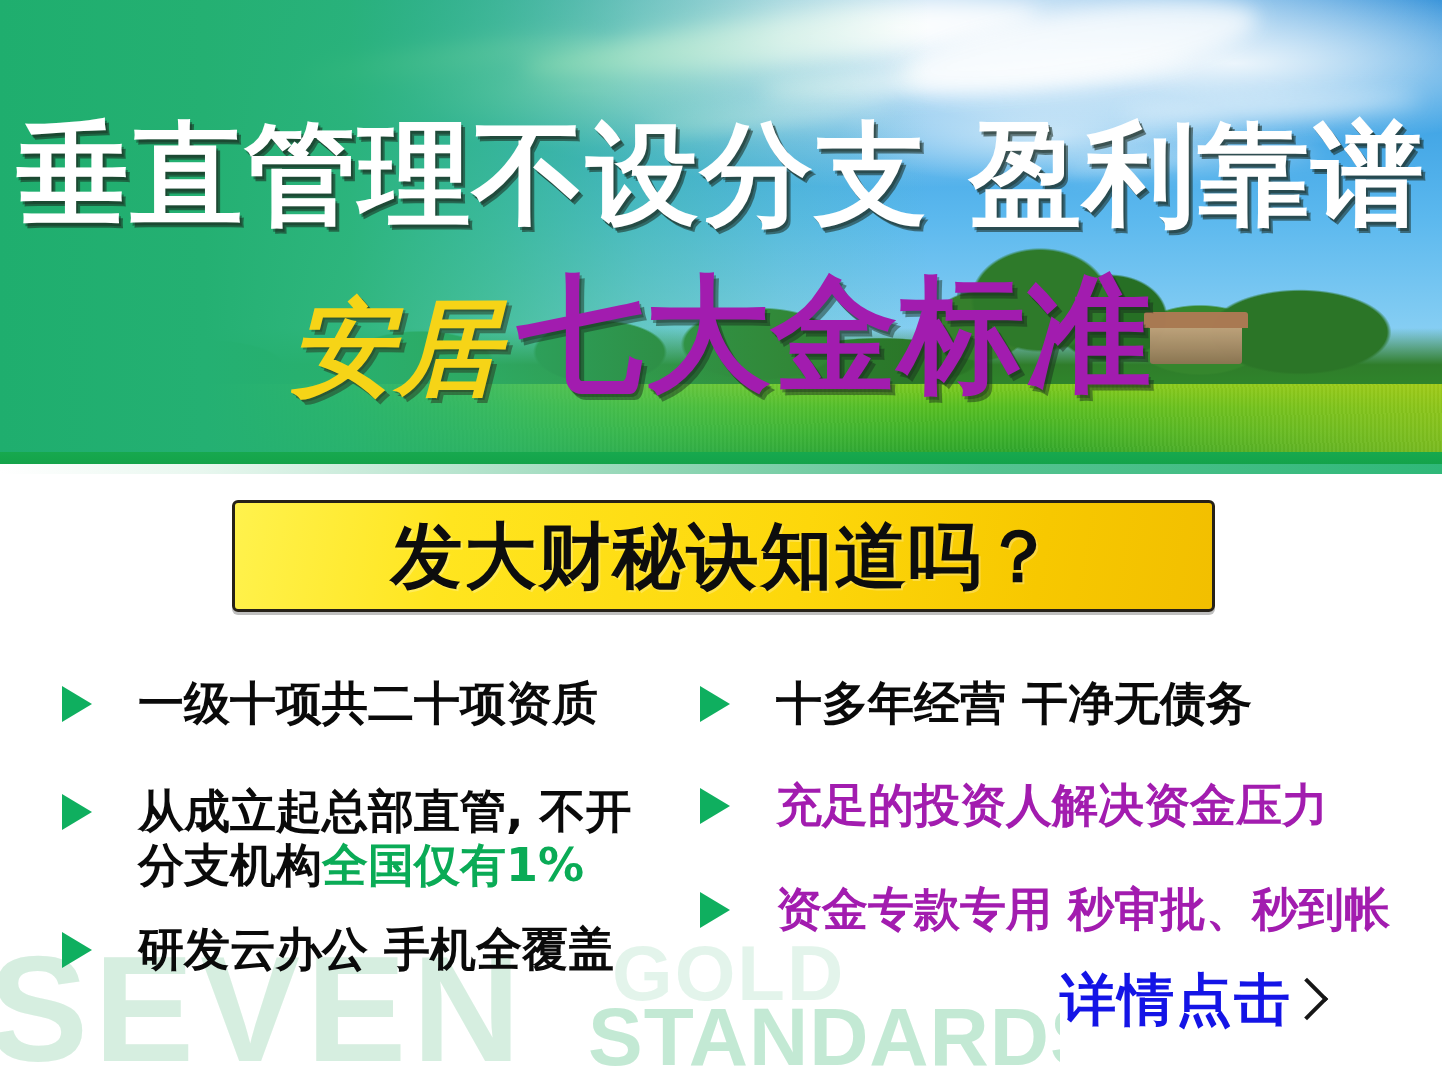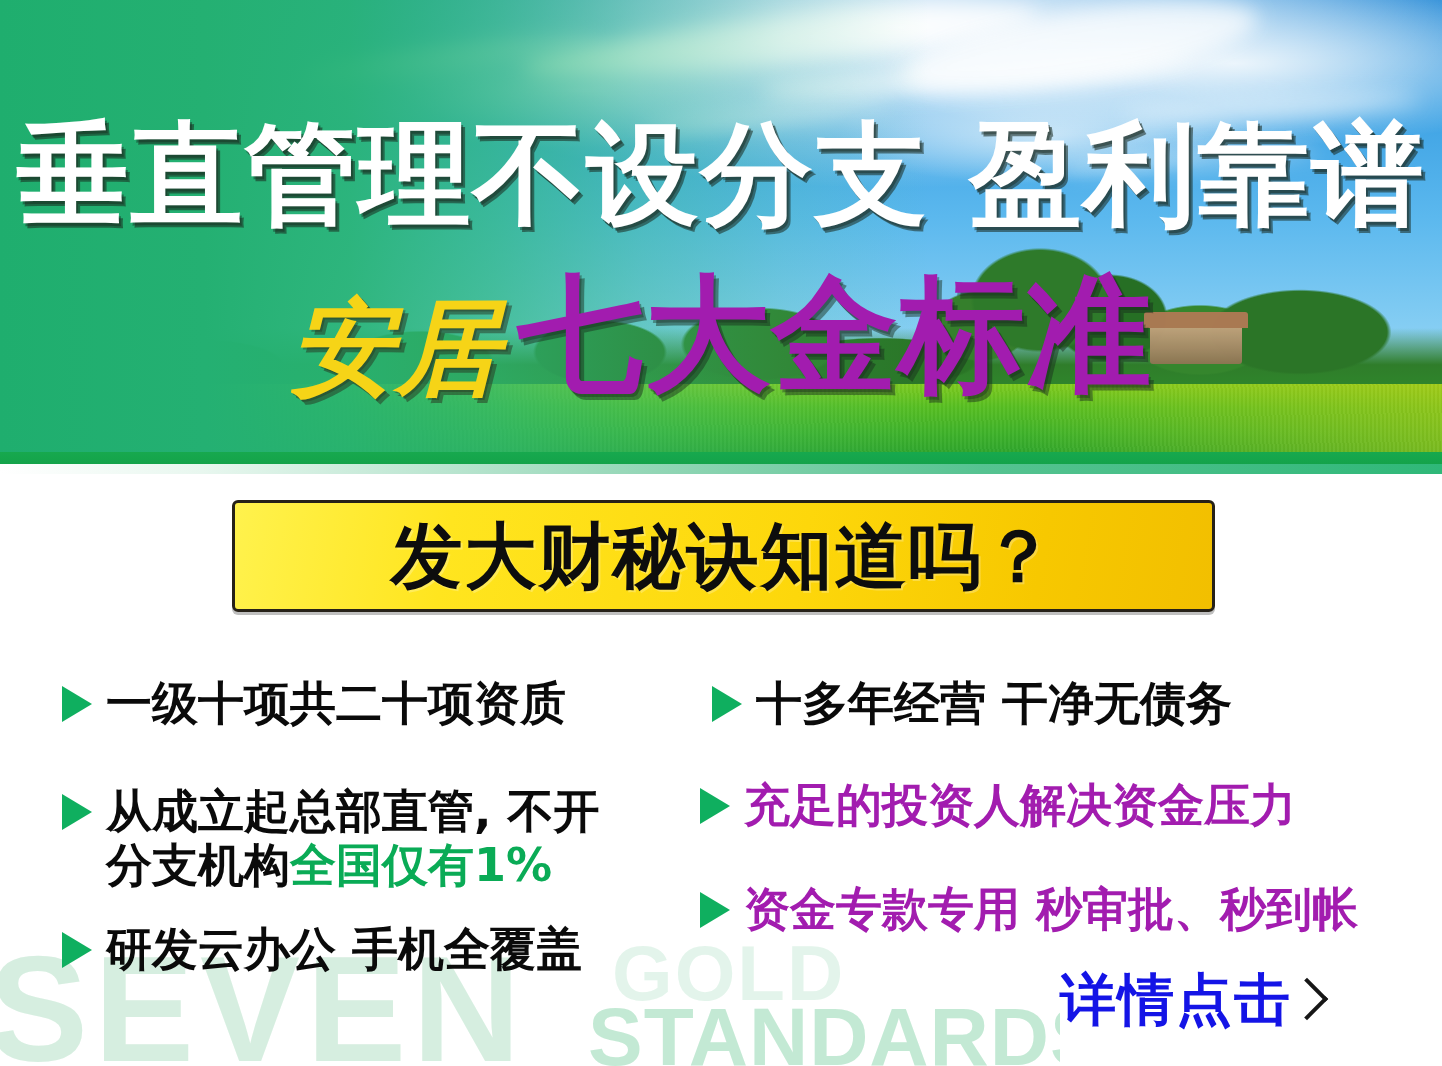--- a/index.html
+++ b/index.html
@@ -159,41 +159,41 @@
     color:#b9e6cd;opacity:.85;
     font-family:"Liberation Sans",sans-serif;
   }
 
   
   .features{position:absolute;left:0;top:660px;width:1442px;height:340px;}
   .col{position:absolute;top:0;}
   .col-left{left:62px;width:640px;}
   .col-right{left:700px;width:720px;}
 
-  .feature{position:relative;display:flex;align-items:flex-start;}
+  .feature{position:relative;display:flex;align-items:flex-start;gap:32px;}
   .tri{
     flex:0 0 auto;margin-top:10px;margin-right:14px;
     width:0;height:0;
     border-left:30px solid #0faf5f;
     border-top:18px solid transparent;
     border-bottom:18px solid transparent;
   }
   .ftext{
     font-size:46px;line-height:1.18;font-weight:700;color:#0a0a0a;
     letter-spacing:0;white-space:nowrap;
   }
   .ftext.two-line{white-space:normal;width:520px;}
   .hl-green{color:#0aab56;}
   .ftext.all-green{color:#a21caf;}
 
   
   .f-l1{position:absolute;left:0;top:16px;}
   .f-l2{position:absolute;left:0;top:124px;}
   .f-l3{position:absolute;left:0;top:262px;}
-  .f-r1{position:absolute;left:12px;top:16px;}
+  .f-r1{position:absolute;left:0;top:16px;}
   .f-r2{position:absolute;left:0;top:118px;}
   .f-r3{position:absolute;left:0;top:222px;}
 
   
   .cta{
     position:absolute;left:1060px;top:972px;
     display:flex;align-items:center;
   }
   .cta-text{
     font-size:56px;font-weight:700;color:#1414e6;letter-spacing:2px;

